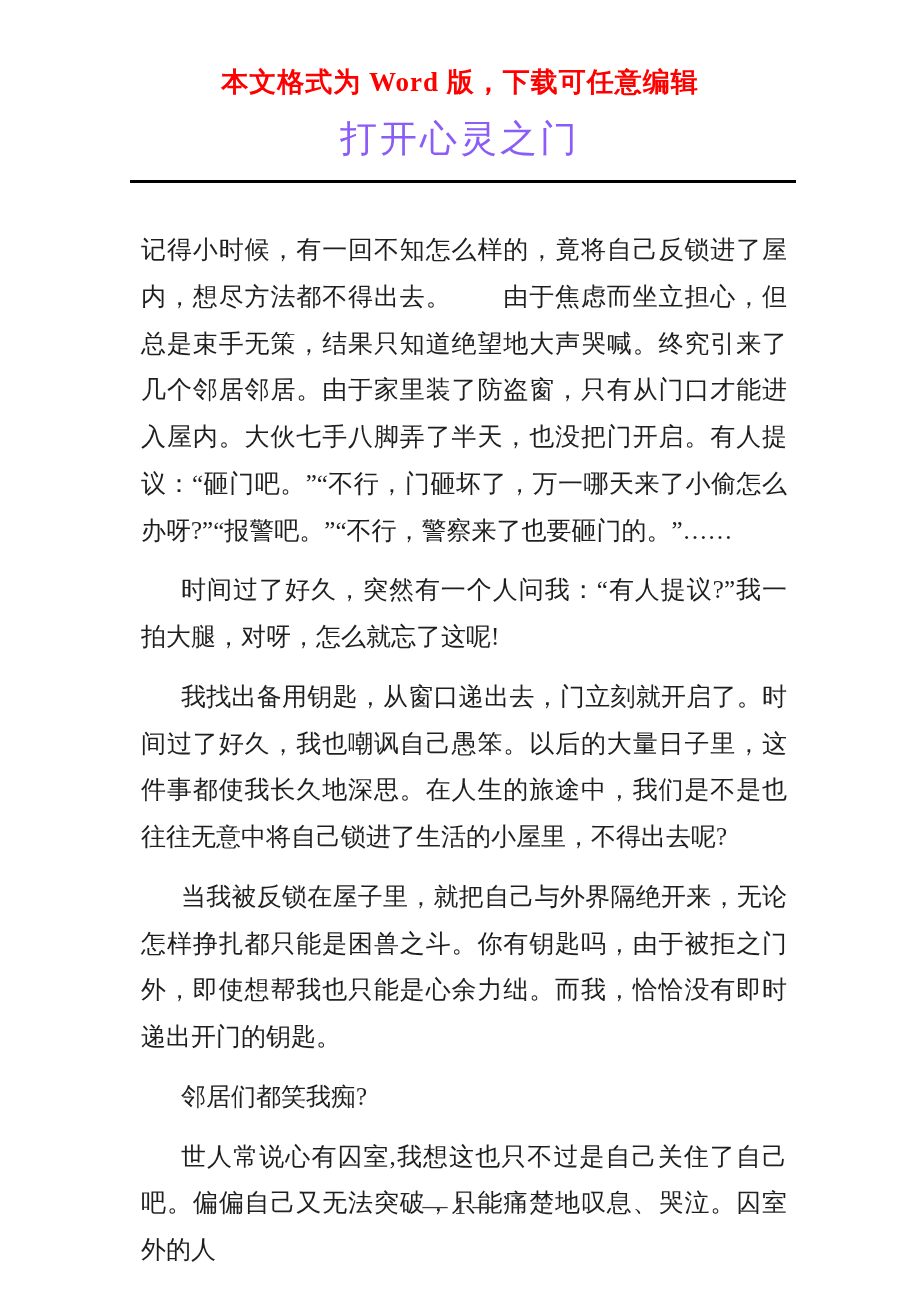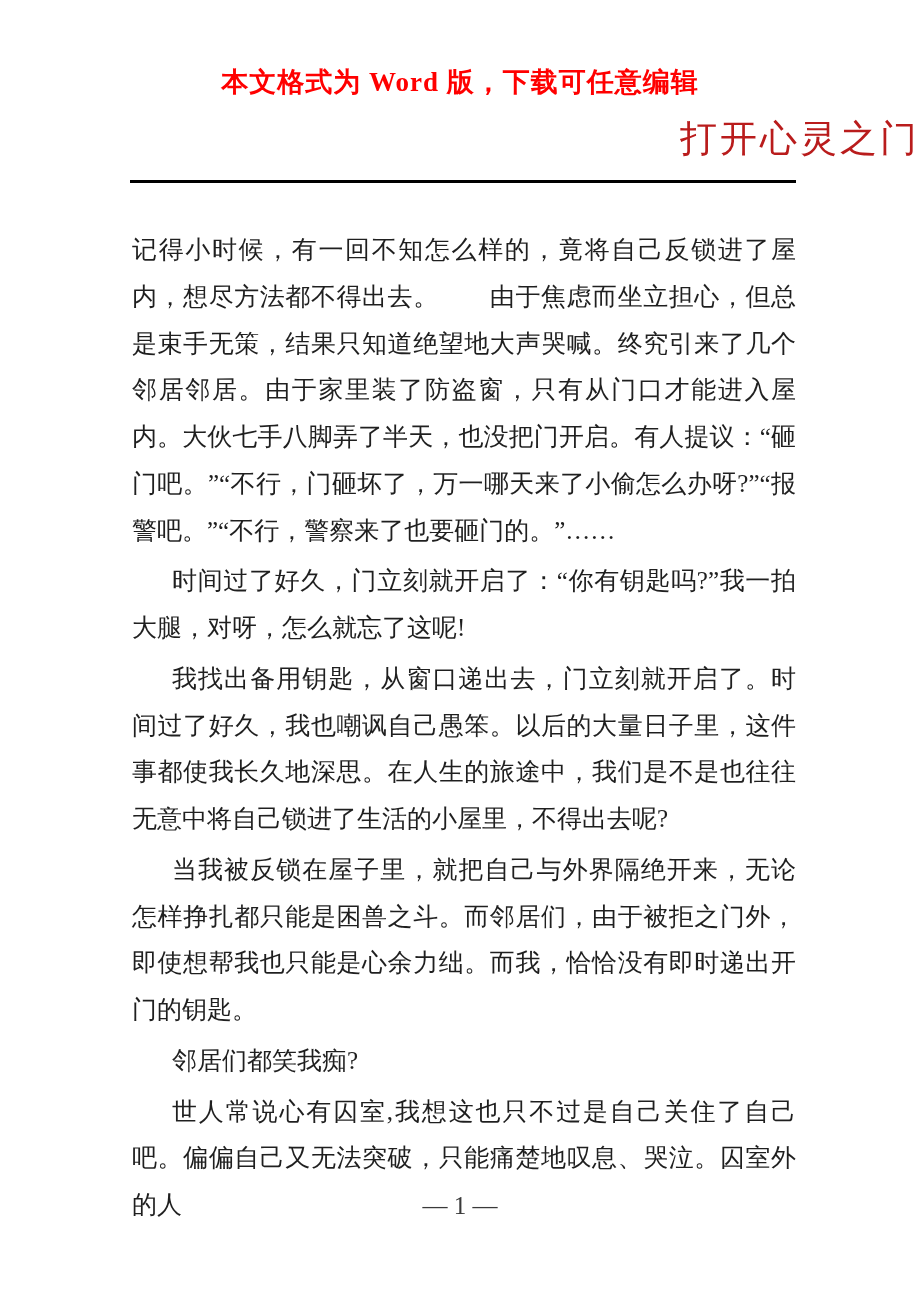--- a/index.html
+++ b/index.html
@@ -40,21 +40,21 @@
   .body-text {
     margin: 44px 120px 0 128px;
     width: 672px;
     font-size: 25px;
     line-height: 1.87;
     text-align: justify;
     color: #1f1f1f;
     font-family: "Liberation Serif", serif;
   }
   .body-text p {
-    margin: 4px;
+    margin: 13px;
     padding: 0;
   }
   .body-text p.indent {
     text-indent: 1.6em;
   }
   .page-footer {
     position: absolute;
     bottom: 82px;
     left: 0;
     width: 100%;
@@ -64,29 +64,29 @@
     font-family: "Liberation Serif", serif;
   }
 </style>
 </head>
 <body>
 
 <div class="page">
 
   <div class="header-notice" style="color: rgb(255, 0, 0);">本文格式为 Word 版，下载可任意编辑</div>
 
-  <div class="doc-title" style="color: #b91c1c; text-align: right;">打开心灵之门</div>
+  <div class="doc-title" style="color: #8b5cf6;">打开心灵之门</div>
 
   <div class="title-divider" style="background: rgb(0, 0, 0);"></div>
 
   <div class="body-text" style="color: rgb(31, 31, 31);">
       <p>记得小时候，有一回不知怎么样的，竟将自己反锁进了屋内，想尽方法都不得出去。　　由于焦虑而坐立担心，但总是束手无策，结果只知道绝望地大声哭喊。终究引来了几个邻居邻居。由于家里装了防盗窗，只有从门口才能进入屋内。大伙七手八脚弄了半天，也没把门开启。有人提议：“砸门吧。”“不行，门砸坏了，万一哪天来了小偷怎么办呀?”“报警吧。”“不行，警察来了也要砸门的。”……</p>
-      <p class="indent">时间过了好久，门立刻就开启了：“你有钥匙吗?”我一拍大腿，对呀，怎么就忘了这呢!</p>
+      <p class="indent">时间过了好久，突然有一个人问我：“有人提议?”我一拍大腿，对呀，怎么就忘了这呢!</p>
       <p class="indent">我找出备用钥匙，从窗口递出去，门立刻就开启了。时间过了好久，我也嘲讽自己愚笨。以后的大量日子里，这件事都使我长久地深思。在人生的旅途中，我们是不是也往往无意中将自己锁进了生活的小屋里，不得出去呢?</p>
-      <p class="indent">当我被反锁在屋子里，就把自己与外界隔绝开来，无论怎样挣扎都只能是困兽之斗。而邻居们，由于被拒之门外，即使想帮我也只能是心余力绌。而我，恰恰没有即时递出开门的钥匙。</p>
+      <p class="indent">当我被反锁在屋子里，就把自己与外界隔绝开来，无论怎样挣扎都只能是困兽之斗。你有钥匙吗，由于被拒之门外，即使想帮我也只能是心余力绌。而我，恰恰没有即时递出开门的钥匙。</p>
       <p class="indent">邻居们都笑我痴?</p>
       <p class="indent">世人常说心有囚室,我想这也只不过是自己关住了自己吧。偏偏自己又无法突破，只能痛楚地叹息、哭泣。囚室外的人</p>
     </div>
 
   <div class="page-footer">
     <span>— 1 —</span>
   </div>
 
 </div>
 

